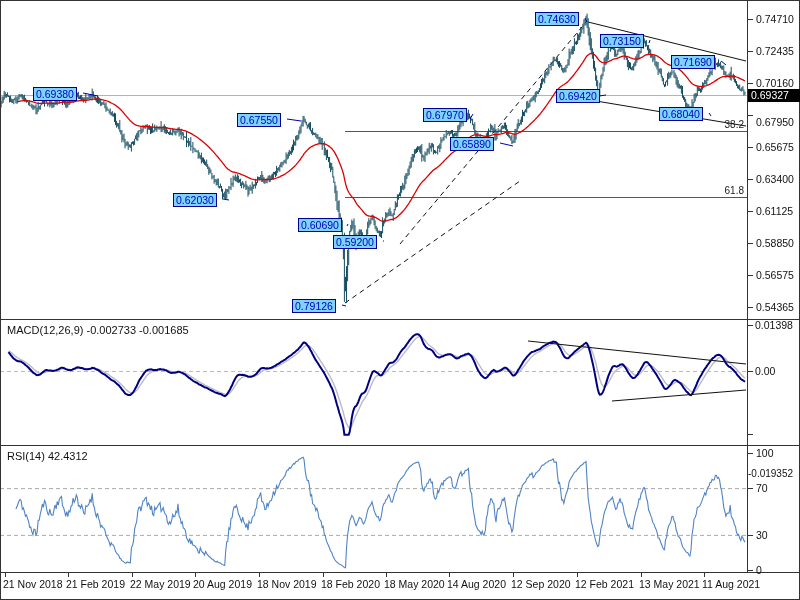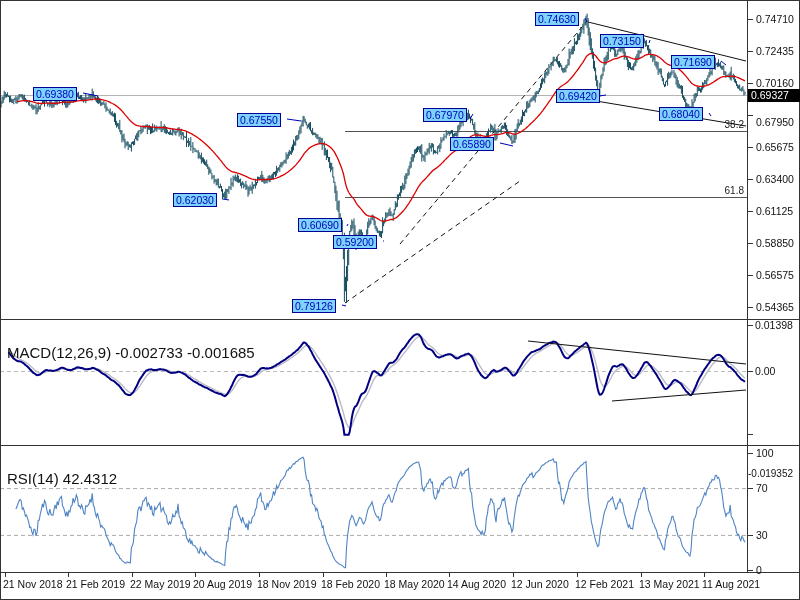--- a/index.html
+++ b/index.html
@@ -4,21 +4,21 @@
 <style>
   html,body{margin:0;padding:0;background:#e8e8e8;}
   #chart{position:relative;width:800px;height:600px;background:#ffffff;
          font-family:"Liberation Sans",sans-serif;overflow:hidden;}
   #plot{position:absolute;left:0;top:0;}
   .titlebar{position:absolute;left:6px;top:5px;font-size:11.5px;color:#111;
             display:flex;align-items:center;white-space:pre;}
   .tri{width:0;height:0;border-left:4px solid transparent;border-right:4px solid transparent;
        border-top:6px solid #222;display:inline-block;margin:2px 7px 0 2px;}
   .ohlc{margin-left:9px;}
-  .indlabel{position:absolute;font-size:15px;color:#111;margin-top:20px;}
+  .indlabel{position:absolute;font-size:11px;color:#111;}
   .watermark{position:absolute;left:533px;top:262px;font-size:26px;color:#b9bfca;
              letter-spacing:0.5px;}
   .pricelabel{position:absolute;border:1px solid #000099;background:#7dd3fc;color:#0000bb;
               font-size:10.5px;line-height:12px;padding:0 2px;white-space:nowrap;}
   .axlab{position:absolute;font-size:10.5px;color:#111;white-space:nowrap;}
   .datelab{position:absolute;top:578px;font-size:10.5px;color:#111;white-space:nowrap;}
   .curtag{position:absolute;left:748px;width:50px;height:13px;background:#000;color:#fff;
           font-size:10.5px;line-height:13px;padding-left:3px;}
 </style>
 </head>
@@ -139,19 +139,19 @@
     </div>
   <div id="date-axis">
       <div class="datelab" style="left: 3px;">21 Nov 2018</div>
       <div class="datelab" style="left: 66px;">21 Feb 2019</div>
       <div class="datelab" style="left: 130px;">22 May 2019</div>
       <div class="datelab" style="left: 193px;">20 Aug 2019</div>
       <div class="datelab" style="left: 257px;">18 Nov 2019</div>
       <div class="datelab" style="left: 321px;">18 Feb 2020</div>
       <div class="datelab" style="left: 384px;">18 May 2020</div>
       <div class="datelab" style="left: 447px;">14 Aug 2020</div>
-      <div class="datelab" style="left: 511px;">12 Jun 2020</div>
+      <div class="datelab" style="left: 511px;">12 Sep 2020</div>
       <div class="datelab" style="left: 575px;">12 Feb 2021</div>
       <div class="datelab" style="left: 639px;">13 May 2021</div>
       <div class="datelab" style="left: 702px;">11 Aug 2021</div>
     </div>
   <div class="curtag" id="curtag" style="top: 89px;">0.69327</div>
 </div>
 
 </body></html>

